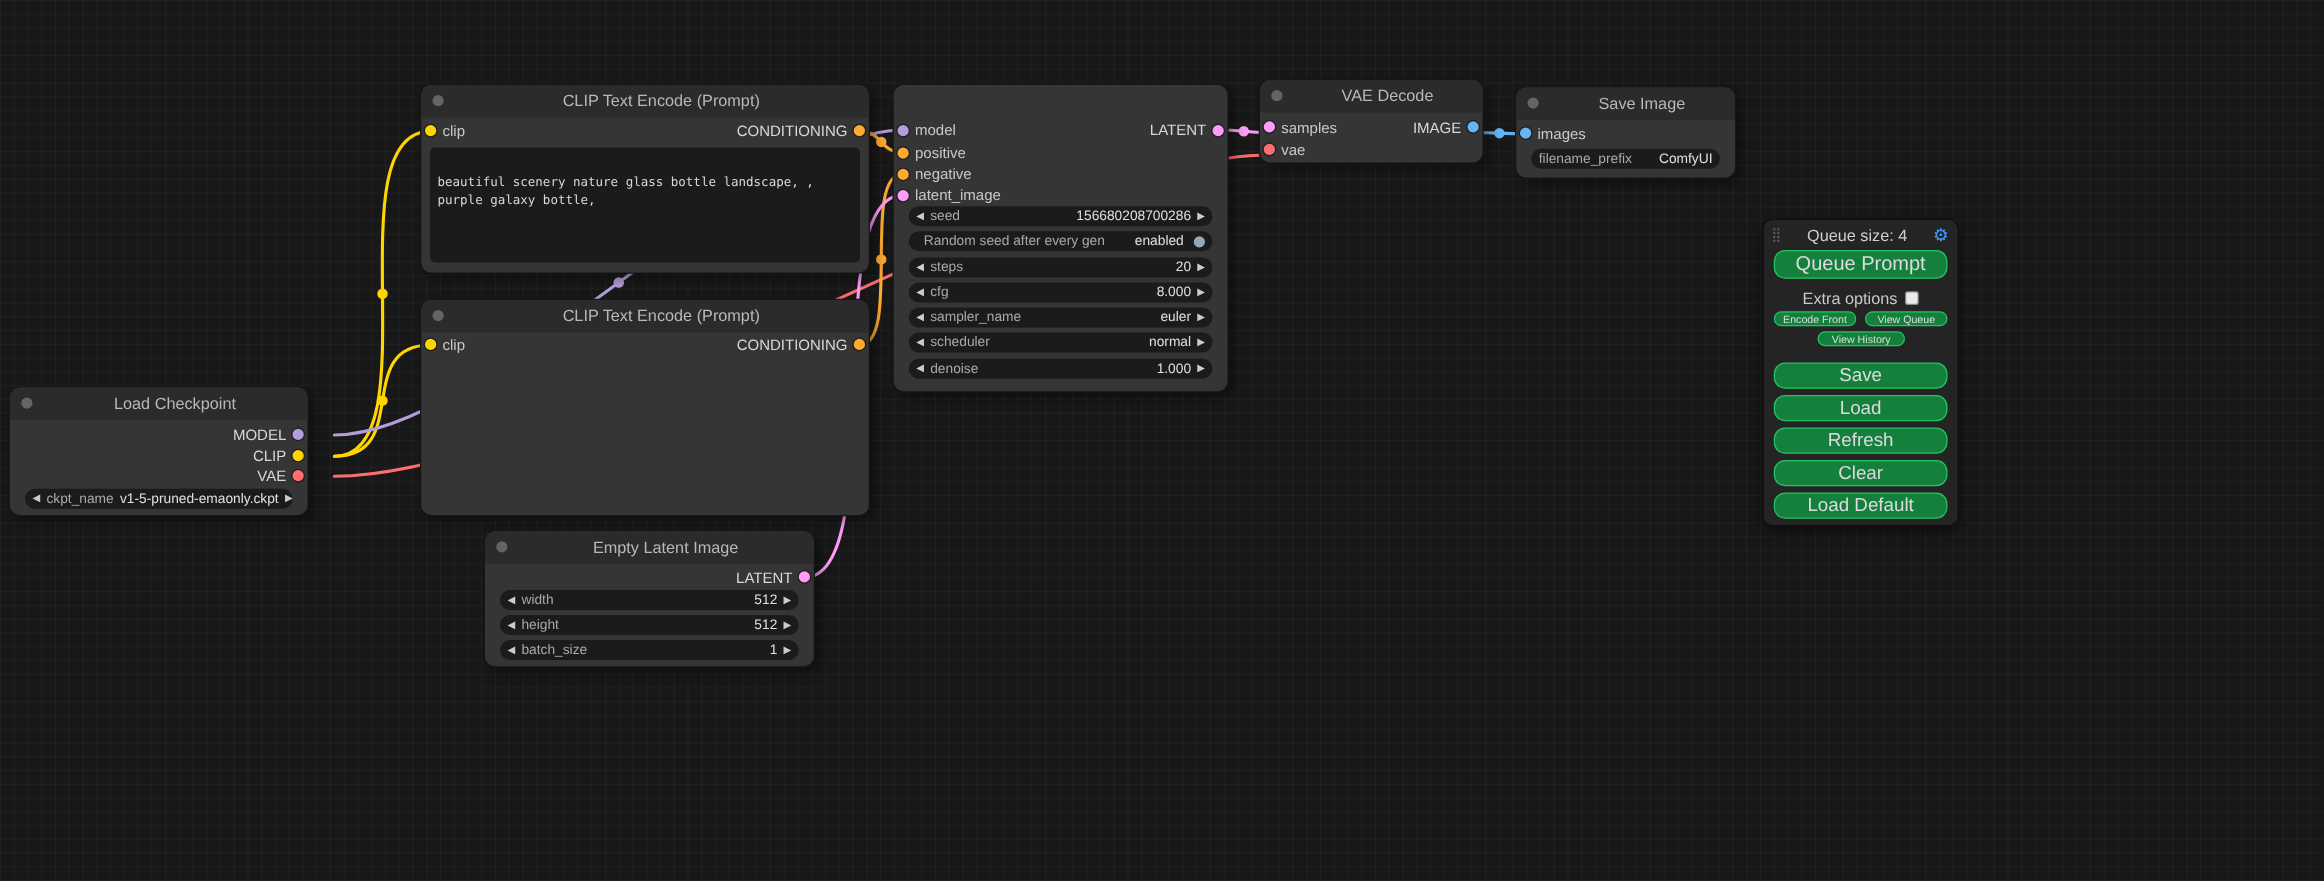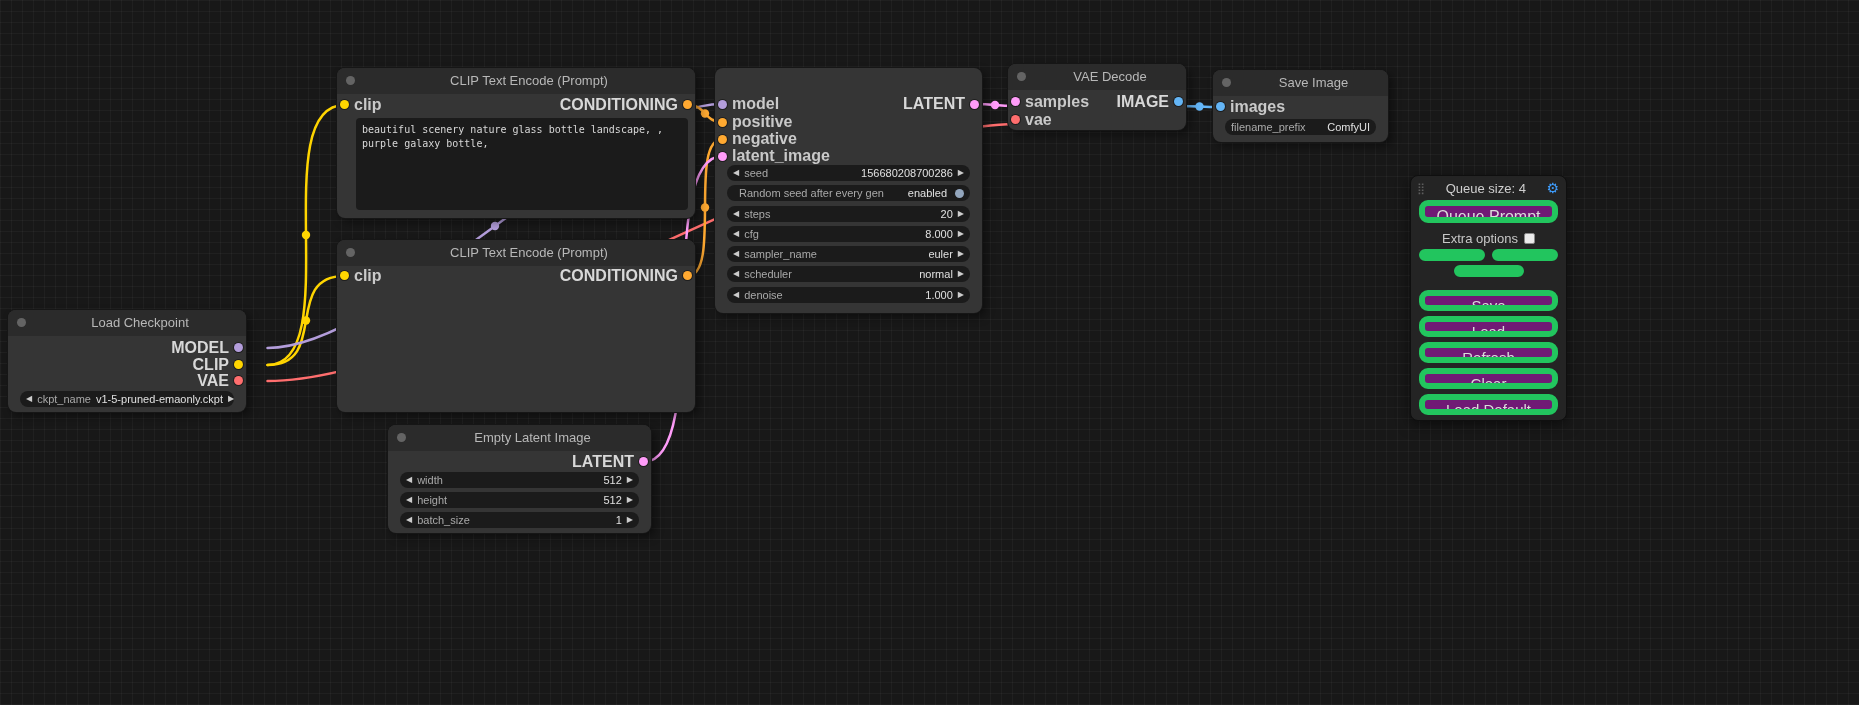--- a/index.html
+++ b/index.html
@@ -26,51 +26,51 @@
     position:absolute; top:0; left:0; right:0; height:26px; background:#2b2b2b;
     border-radius:8px 8px 0 0; color:#b8b8b8; font-size:13px; line-height:26px;
     padding-left:26px; white-space:nowrap; overflow:hidden;text-align:center;
   }
   .cdot { position:absolute; left:9px; top:8px; width:9px; height:9px; border-radius:50%; background:#646464; }
 
   .port { position:absolute; width:9px; height:9px; border-radius:50%; z-index:3; box-shadow:0 0 0 1px rgba(18,18,18,.65); }
   .port.in  { left:3px; }
   .port.out { right:3px; }
 
-  .slabel { position:absolute; font-size:16px; color:#c9c9c9; height:14px; line-height:14px; white-space:nowrap;font-weight:bold; }
+  .slabel { position:absolute; font-size:12px; color:#c9c9c9; height:14px; line-height:14px; white-space:nowrap; }
   .slabel.in  { left:17px; }
   .slabel.out { right:17px; color:#d8d8d8; }
 
   .widget {
     position:absolute; left:12px; right:12px; height:16px; background:#1b1b1b;
     border-radius:8px; display:flex; align-items:center; padding:0 6px;
     font-size:11px; color:#a9a9a9; gap:5px; white-space:nowrap; overflow:hidden;
   }
   .warr { font-size:8px; color:#cccccc; line-height:16px; flex:none; }
   .wvalue { margin-left:auto; color:#e0e0e0; }
   .toggle { flex:none; width:9px; height:9px; border-radius:50%; background:#93a6bd; margin-left:3px; }
 
   .ntext {
     position:absolute; left:7px; right:7px; background:#1b1b1b; border-radius:4px;
     font-family:"DejaVu Sans Mono", monospace; font-size:10px; color:#d8d8d8;
-    padding:5px 6px; white-space:pre-wrap; line-height:1.4; overflow:hidden;margin-left:12px;
+    padding:22px 6px; white-space:pre-wrap; line-height:1.4; overflow:hidden;
   }
 
   #menu {
     position:absolute; left:1410px; top:175px; width:157px; height:246px; z-index:4;
     background:#242424; border:1px solid #0f0f0f; border-radius:8px;
     box-shadow:0 4px 14px rgba(0,0,0,.5);
   }
   .mhead { position:absolute; top:4px; left:6px; right:7px; height:16px; display:flex; align-items:center; }
   .drag { color:#5d5d5d; font-size:11px; line-height:16px; cursor:grab; }
   .qsize { flex:1; text-align:center; color:#cfcfcf; font-size:13px; }
   .gear { color:#3e9eff; font-size:14px; line-height:16px; cursor:pointer; }
 
   .btn {
-    position:absolute; background:#701a75; border:6px solid #22c55e; border-radius:9px;
+    position:absolute; background:#15803d; border:1px solid #22c55e; border-radius:9px;
     color:#dcdcdc; text-align:center; cursor:pointer; overflow:hidden; white-space:nowrap;
   }
   .btn.big   { left:8px; right:8px; height:21px; font-size:15px; line-height:19px; }
   .btn.prompt{ left:8px; right:8px; top:24px; height:23px; font-size:16px; line-height:21px; }
   .btn.small { height:12px; font-size:8.5px; line-height:10px; border-radius:7px; }
 
   .extra {
     position:absolute; top:55px; left:0; right:0; display:flex; justify-content:center;
     align-items:center; gap:6px; color:#c8c8c8; font-size:13px;
   }
@@ -257,21 +257,21 @@
   <div class="mhead">
     <span class="drag">⣿</span>
     <span class="qsize">Queue size: 4</span>
     <span class="gear">⚙</span>
   </div>
   <div class="btn prompt">Queue Prompt</div>
   <div class="extra">
     <span>Extra options</span>
     <span class="checkbox"></span>
   </div>
-  <div class="btn small" style="top:73px; left:8px; width:66px">Random Front</div>
+  <div class="btn small" style="top:73px; left:8px; width:66px">Encode Front</div>
   <div class="btn small" style="top:73px; right:8px; width:66px">View Queue</div>
   <div class="btn small" style="top:89px; left:43px; width:70px">View History</div>
   <div class="btn big" style="top:114px">Save</div>
   <div class="btn big" style="top:140px">Load</div>
   <div class="btn big" style="top:166px">Refresh</div>
   <div class="btn big" style="top:192px">Clear</div>
   <div class="btn big" style="top:218px">Load Default</div>
 </div>
 
 </body></html>

